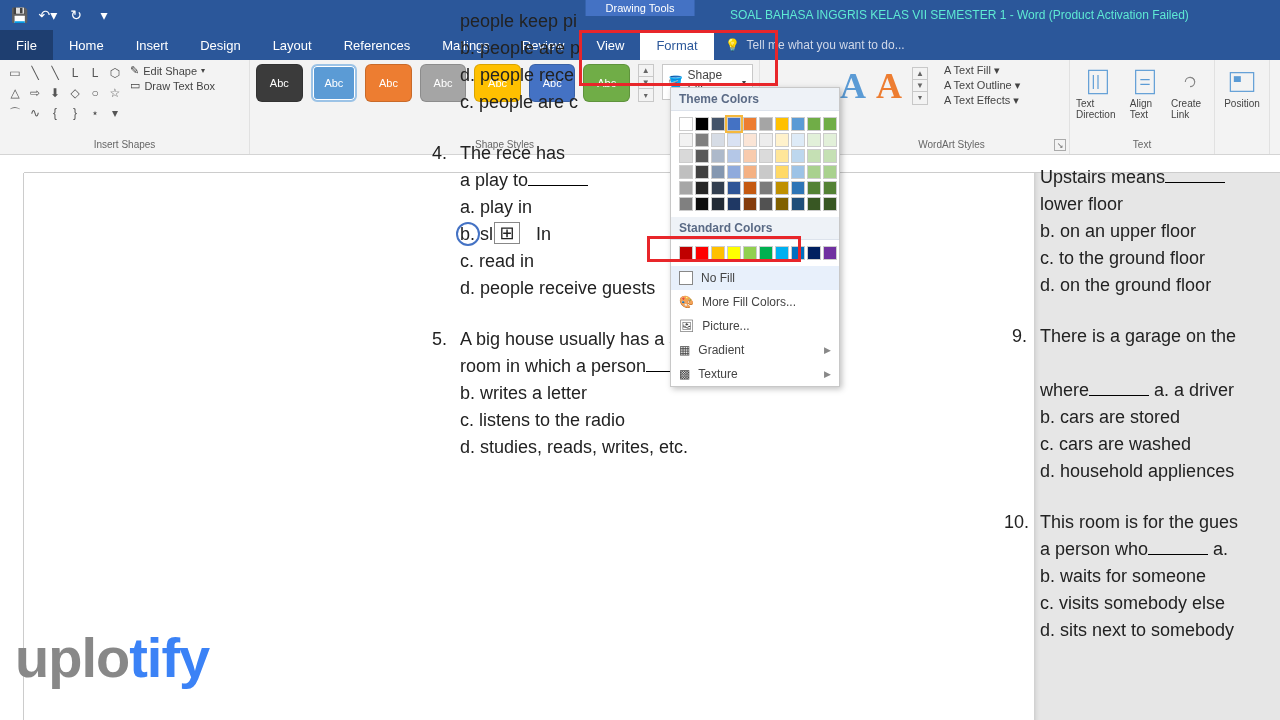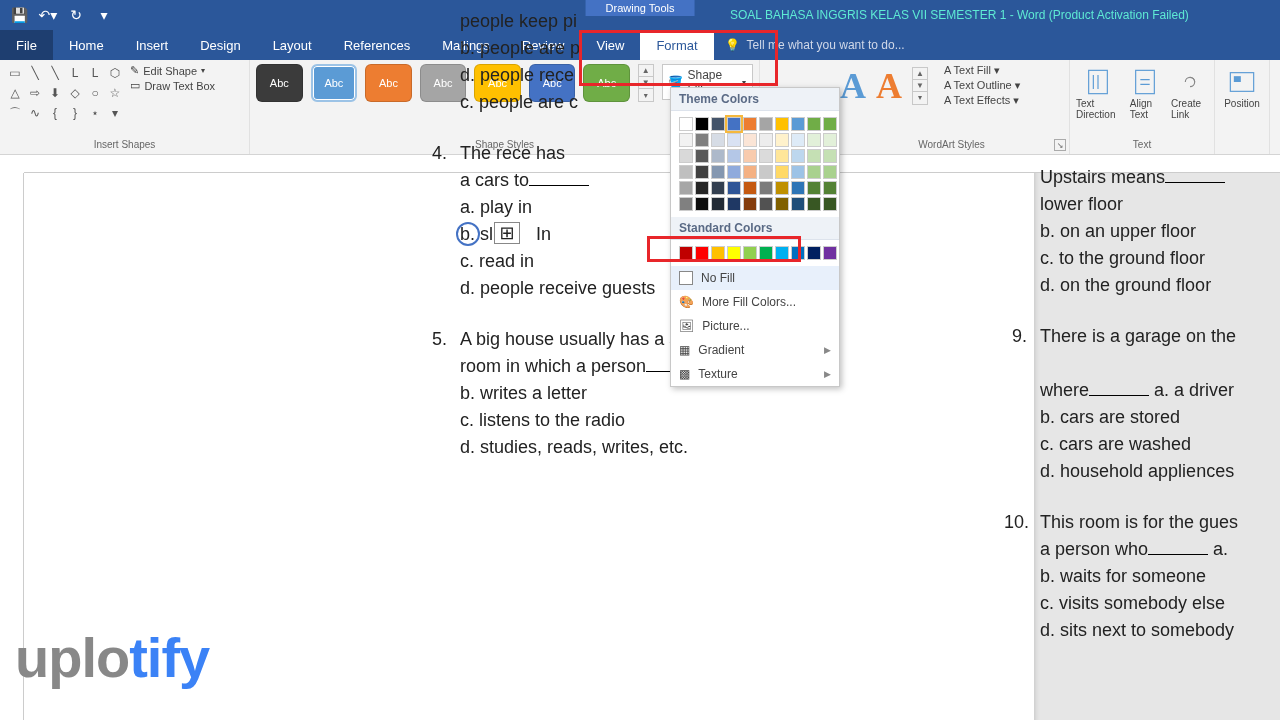--- a/index.html
+++ b/index.html
@@ -228,21 +228,21 @@
 </div>
 
 <div class="doc-content">
   <div>people keep pi</div>
   <div>b. people are p</div>
   <div>d. people rece</div>
   <div>c. people are c</div>
   <div class="q" style="margin-top:24px">
     <span class="q-num">4.</span>
     <span>The rece has</span> <span style="margin-left:140px">room is</span><br>
-    <span>a cars to</span><span class="blank"></span><br>
+    <span>a play to</span><span class="blank"></span><br>
     <span>a. play in</span><br>
     <span style="position:relative">
       <span class="circle" style="left:-4px;top:-2px"></span>
       <span>b. sl</span>
       <span class="text-icon" style="left:34px;top:-2px">⊞</span>
       <span style="margin-left:38px">In</span>
     </span><br>
     <span>c. read in</span><br>
     <span>d. people receive guests</span>
   </div>

